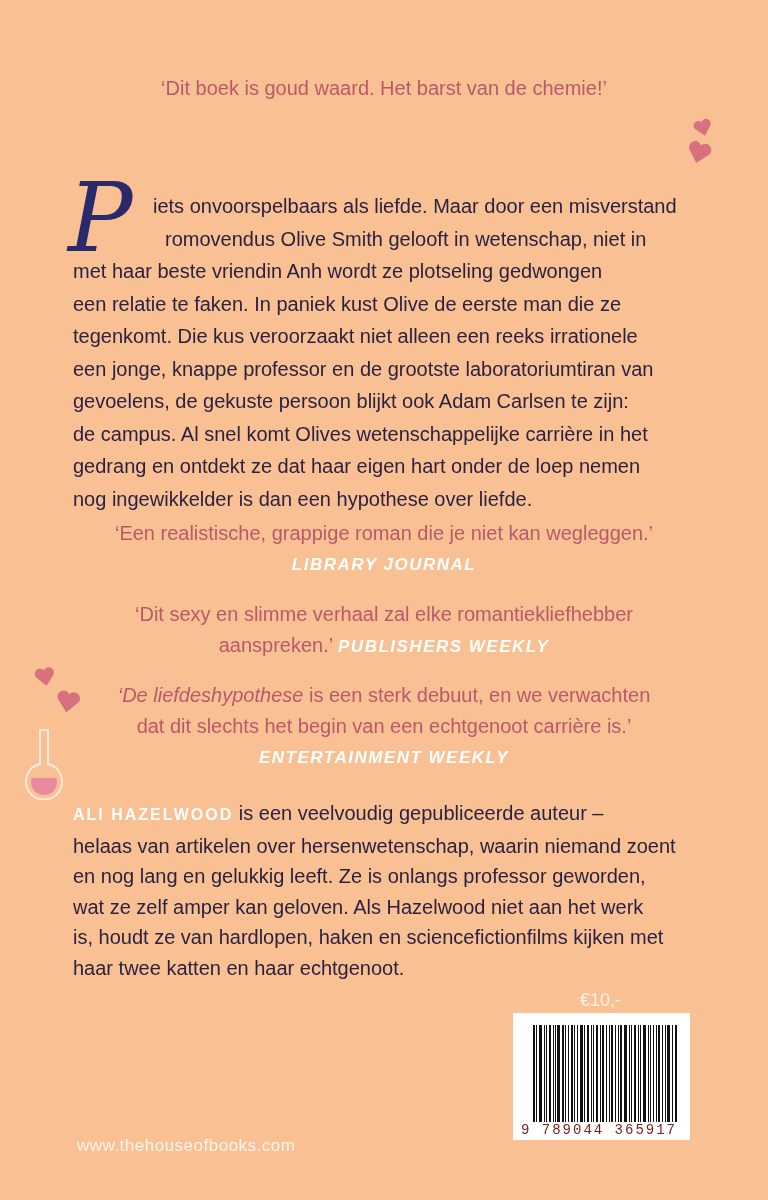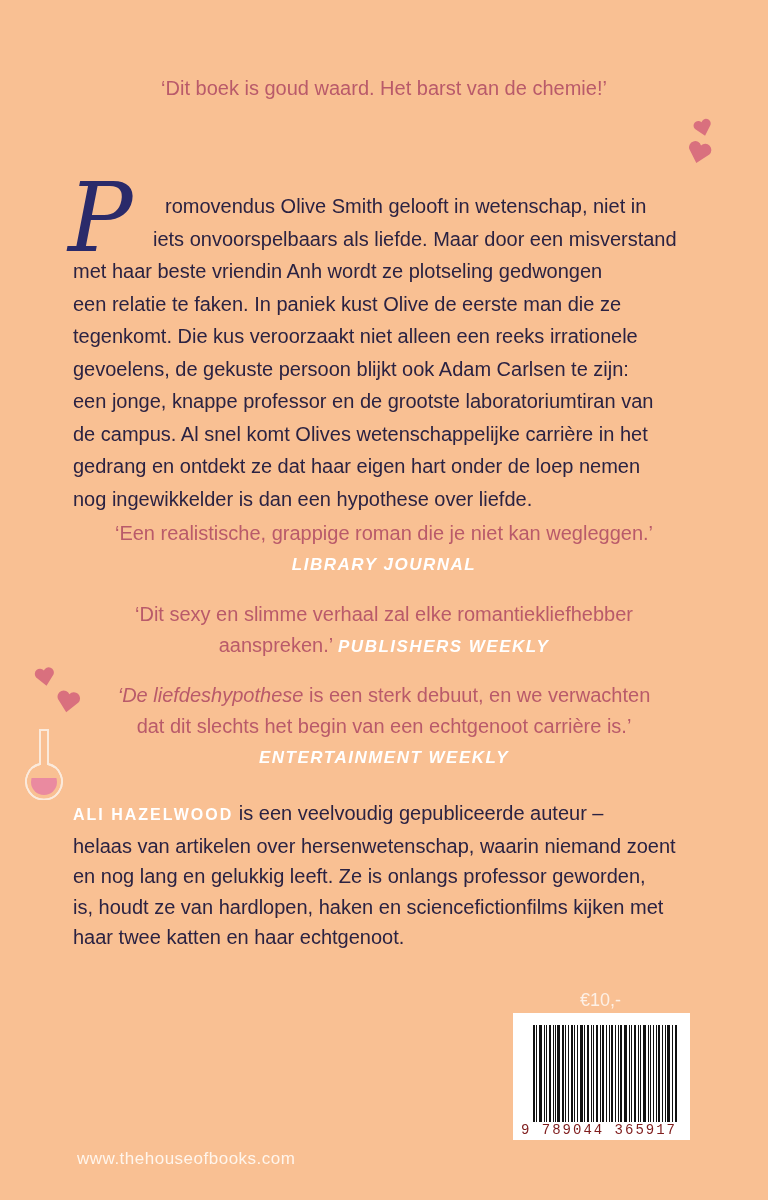--- a/index.html
+++ b/index.html
@@ -10,46 +10,46 @@
   .blurb{position:absolute;left:73px;top:190px;width:640px;color:#2b2242;font-size:20px;line-height:32.5px;}
   .dropcap{position:absolute;left:-5px;top:-20px;font-family:"DejaVu Serif",serif;font-style:italic;font-size:96px;color:#2a2a6a;line-height:1;}
   .line{display:block;white-space:nowrap;}
   .bio{position:absolute;left:73px;top:798px;width:640px;color:#2b2242;font-size:20px;line-height:30.5px;}
   .author{color:#ffffff;font-weight:bold;letter-spacing:2px;font-size:16px;}
   .price{position:absolute;left:580px;top:990px;color:#fdf0e6;font-size:18px;}
   .barcode{position:absolute;left:513px;top:1013px;width:177px;height:127px;background:#fff;}
   .bars{position:absolute;left:20px;top:12px;width:145px;height:100px;display:flex;align-items:stretch;}
   .bars span{display:block;height:100%;}
   .isbn{position:absolute;left:8px;bottom:2px;font-family:"Liberation Mono",monospace;font-size:14px;color:#7f1d1d;letter-spacing:2px;background:#fff;}
-  .url{position:absolute;left:77px;top:1136px;color:#fff5ec;font-size:17px;letter-spacing:0.5px;margin-top:13px;}
+  .url{position:absolute;left:77px;top:1136px;color:#fff5ec;font-size:17px;letter-spacing:0.5px;}
   .heart{position:absolute;}
 </style>
 </head>
 <body>
 
 <div class="quote" style="top:55px;margin-top:18px;">
   <span>‘Dit boek is goud waard. Het barst van de chemie!’</span>
 </div>
 
 <svg class="heart" style="left:693px;top:117px" width="20" height="22" viewBox="0 0 20 20">
     <path d="M10 18 L2 9 A4.5 4.5 0 0 1 10 4 A4.5 4.5 0 0 1 18 9 Z" fill="#d9707e" transform="rotate(-15 10 10)"></path>
   </svg>
 <svg class="heart" style="left:686px;top:140px" width="26" height="26" viewBox="0 0 20 20">
     <path d="M10 18 L2 9 A4.5 4.5 0 0 1 10 4 A4.5 4.5 0 0 1 18 9 Z" fill="#d9707e" transform="rotate(15 10 10)"></path>
   </svg>
 
 <div class="blurb">
   <span class="dropcap">P</span>
+  <span class="line" style="padding-left:80px">iets onvoorspelbaars als liefde. Maar door een misverstand</span>
   <span class="line" style="padding-left:92px">romovendus Olive Smith gelooft in wetenschap, niet in</span>
-  <span class="line" style="padding-left:80px">iets onvoorspelbaars als liefde. Maar door een misverstand</span>
   <span class="line">met haar beste vriendin Anh wordt ze plotseling gedwongen</span>
   <span class="line">een relatie te faken. In paniek kust Olive de eerste man die ze</span>
   <span class="line">tegenkomt. Die kus veroorzaakt niet alleen een reeks irrationele</span>
+  <span class="line">een jonge, knappe professor en de grootste laboratoriumtiran van</span>
   <span class="line">gevoelens, de gekuste persoon blijkt ook Adam Carlsen te zijn:</span>
-  <span class="line">een jonge, knappe professor en de grootste laboratoriumtiran van</span>
   <span class="line">de campus. Al snel komt Olives wetenschappelijke carrière in het</span>
   <span class="line">gedrang en ontdekt ze dat haar eigen hart onder de loep nemen</span>
   <span class="line">nog ingewikkelder is dan een hypothese over liefde.</span>
 </div>
 
 <div class="quote" style="top:518px;">
   <span>‘Een realistische, grappige roman die je niet kan wegleggen.’</span>
   <span class="source">LIBRARY JOURNAL</span>
 </div>
 
@@ -75,20 +75,21 @@
 <div class="quote" style="top:680px;">
   <span class="line"><i>‘De liefdeshypothese</i><span> is een sterk debuut, en we verwachten</span></span>
   <span class="line">dat dit slechts het begin van een echtgenoot carrière is.’</span>
   <span class="source">ENTERTAINMENT WEEKLY</span>
 </div>
 
 <div class="bio">
   <span class="line"><span class="author">ALI HAZELWOOD</span><span> is een veelvoudig gepubliceerde auteur –</span></span>
   <span class="line">helaas van artikelen over hersenwetenschap, waarin niemand zoent</span>
   <span class="line">en nog lang en gelukkig leeft. Ze is onlangs professor geworden,</span>
+  <span class="line">wat ze zelf amper kan geloven. Als Hazelwood niet aan het werk</span>
   <span class="line">is, houdt ze van hardlopen, haken en sciencefictionfilms kijken met</span>
   <span class="line">haar twee katten en haar echtgenoot.</span>
 </div>
 
 <div class="price">€10,-</div>
 
 <div class="barcode">
   <div class="bars" id="bars">
       <span style="width: 2px; margin-right: 1px; background: rgb(17, 17, 17);"></span>
       <span style="width: 1px; margin-right: 2px; background: rgb(17, 17, 17);"></span>

